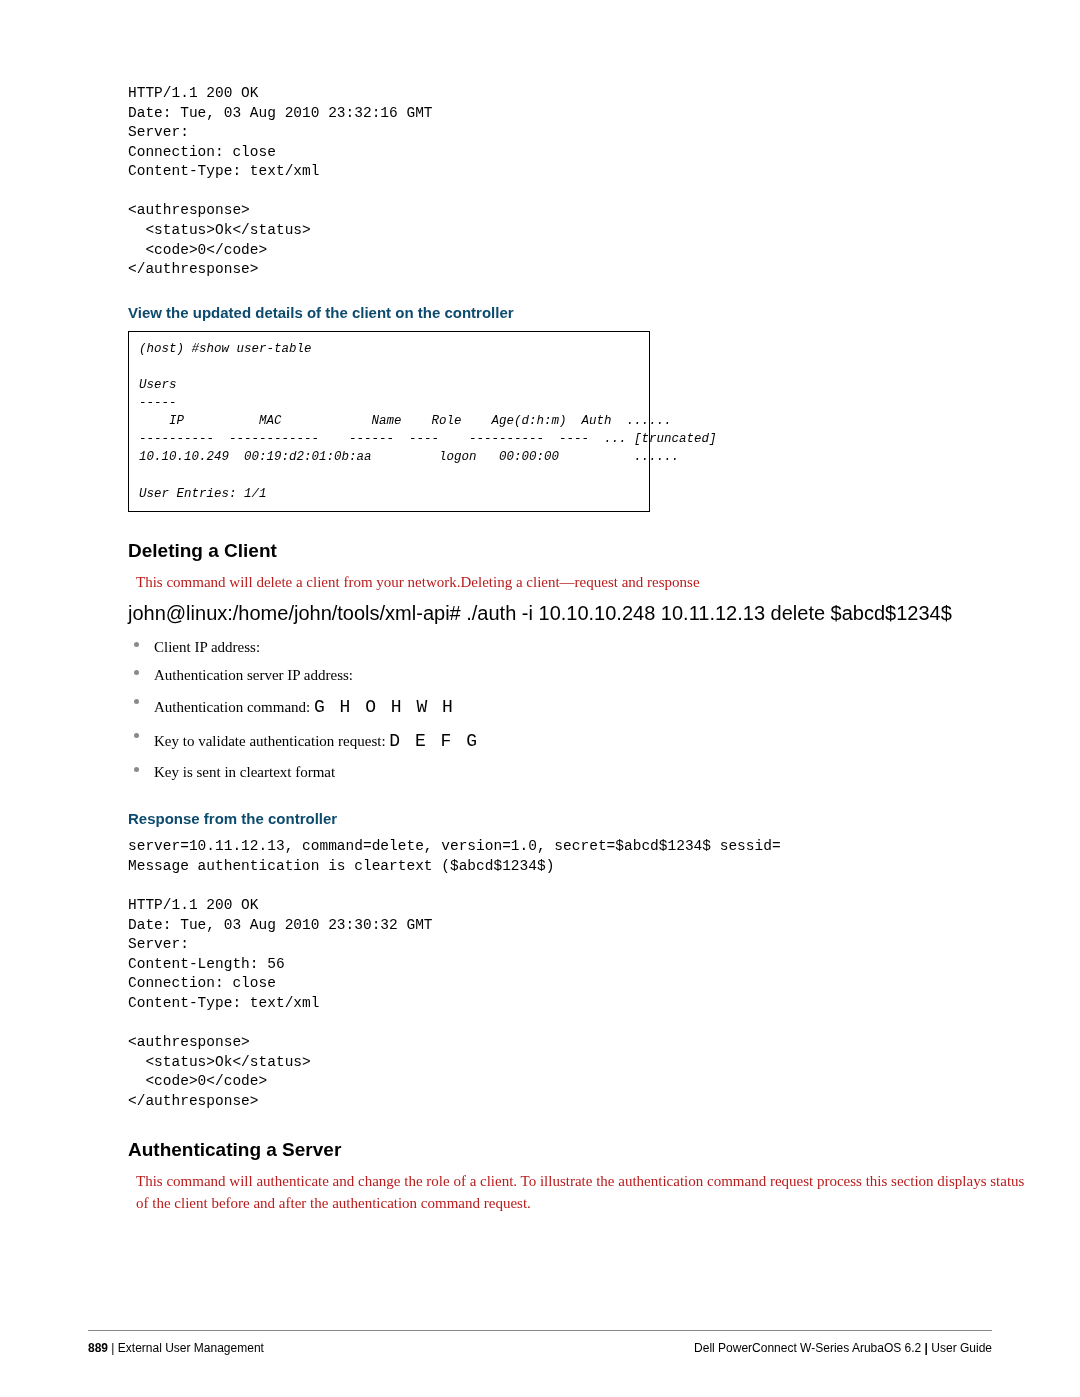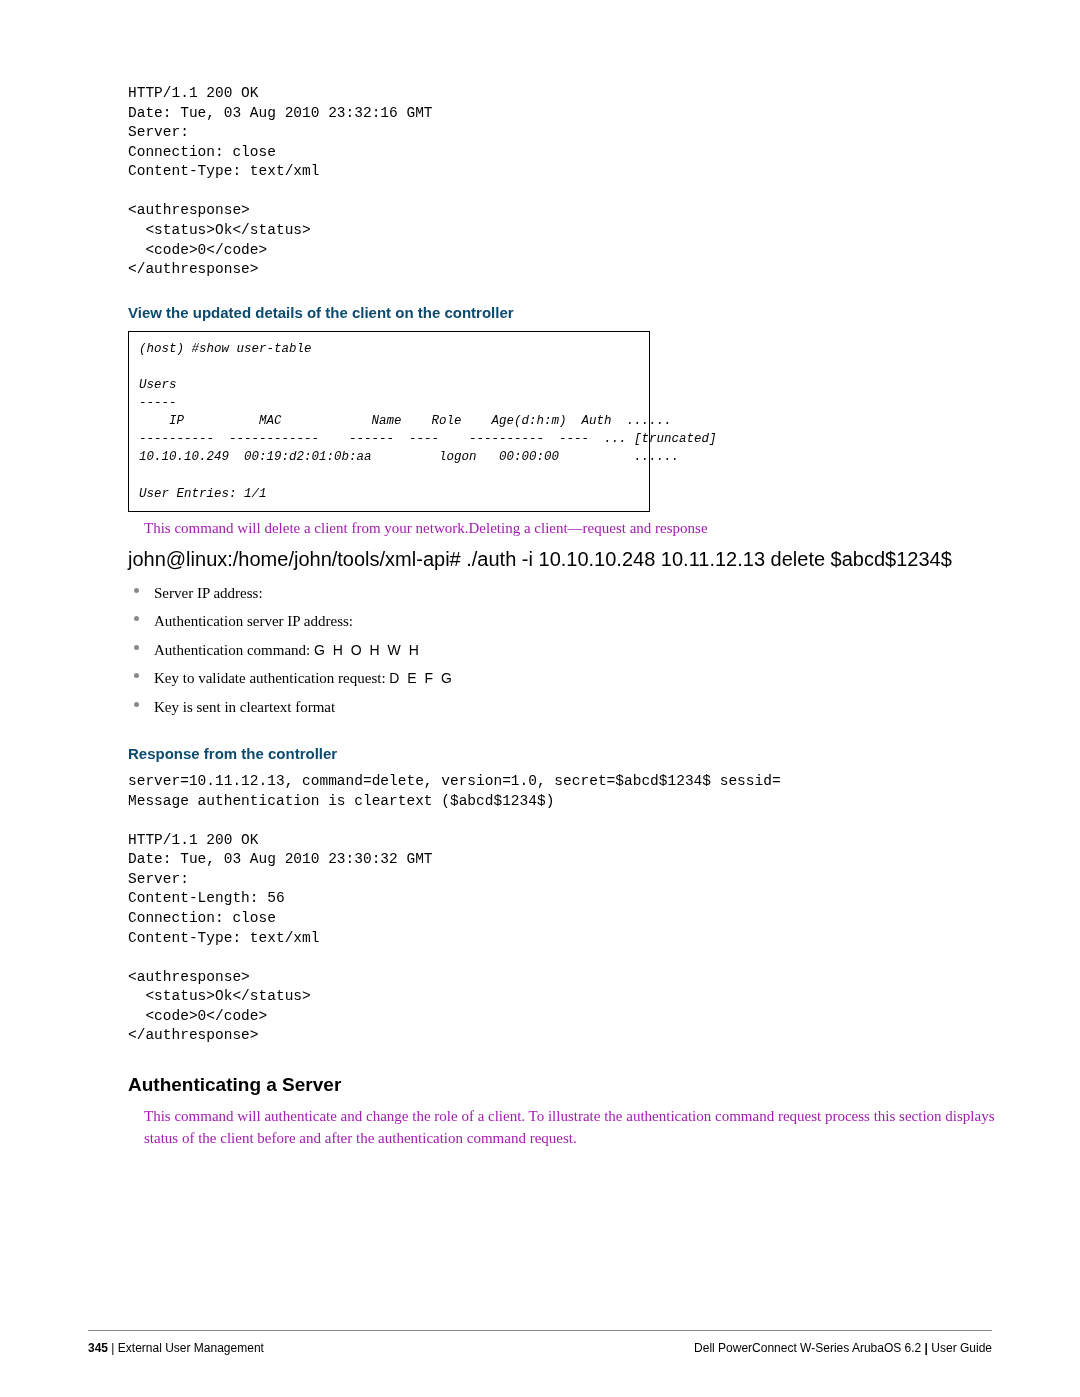--- a/index.html
+++ b/index.html
@@ -35,22 +35,22 @@
     font-family: Arial, Helvetica, sans-serif;
     font-weight: 700;
     font-size: 19px;
     color: #000;
     margin: 28px 0 10px 0;
   }
   .body-text {
     font-family: Georgia, "Times New Roman", serif;
     font-size: 15px;
     line-height: 1.45;
-    margin: 6px 16px;
-    color: #a21caf;
+    margin: 6px 8px;
+    color: #b91c1c;
   }
   .table-box {
     border: 1px solid #000;
     padding: 8px 10px;
     width: 500px;
     font-family: "Courier New", Courier, monospace;
     font-size: 12.5px;
     line-height: 1.45;
     white-space: pre;
     margin-top: 8px;
@@ -78,23 +78,23 @@
     content: "";
     position: absolute;
     left: 6px;
     top: 0.6em;
     width: 5px;
     height: 5px;
     background: #8a8a8a;
     border-radius: 50%;
   }
   .kbd {
-    font-family: Liberation Sans, sans-serif;
+    font-family: Liberation Mono, monospace;
     letter-spacing: 2px;
-    font-size: 14px;
+    font-size: 18px;
     margin-top: 20px;
   }
   .footer {
     position: absolute;
     left: 88px;
     right: 88px;
     bottom: 42px;
     border-top: 1px solid #888;
     padding-top: 10px;
     font-family: Arial, Helvetica, sans-serif;
@@ -128,28 +128,29 @@
   <div class="table-box">(host) #show user-table
 
 Users
 -----
     IP          MAC            Name    Role    Age(d:h:m)  Auth  ......
 ----------  ------------    ------  ----    ----------  ----  ... [truncated]
 10.10.10.249  00:19:d2:01:0b:aa         logon   00:00:00          ......
 
 User Entries: 1/1</div>
 
+  <div class="heading-section">Deleting a Client</div>
 
   <div class="body-text">This command will delete a client from your network.Deleting a client—request and response</div>
 
   <div class="cmd-line">john@linux:/home/john/tools/xml-api# ./auth -i 10.10.10.248 10.11.12.13 delete $abcd$1234$</div>
 
 
   <ul class="bullets">
-    <li><span>Server IP address:</span></li>
+    <li><span>Client IP address:</span></li>
     <li><span>Authentication server IP address:</span></li>
     <li><span>Authentication command: </span><span class="kbd">G H O H W H</span></li>
     <li><span>Key to validate authentication request: </span><span class="kbd">  D E F G</span></li>
     <li><span>Key is sent in cleartext format</span></li>
   </ul>
 
   <div class="heading-bold">Response from the controller</div>
 
   <div class="mono">server=10.11.12.13, command=delete, version=1.0, secret=$abcd$1234$ sessid=
 Message authentication is cleartext ($abcd$1234$)
@@ -165,20 +166,20 @@
   &lt;status&gt;Ok&lt;/status&gt;
   &lt;code&gt;0&lt;/code&gt;
 &lt;/authresponse&gt;</div>
 
   <div class="heading-section">Authenticating a Server</div>
 
   <div class="body-text">This command will authenticate and change the role of a client. To illustrate the authentication command request process this section displays status of the client before and after the authentication command request.</div>
 
   <div class="footer">
     <div class="left">
-      <b>345</b><span> | </span><span>External User Management</span>
+      <b>889</b><span> | </span><span>External User Management</span>
     </div>
     <div class="right">
       <span>Dell PowerConnect W-Series ArubaOS 6.2</span><b>  |  </b><span>User Guide</span>
     </div>
   </div>
 
 </div>
 
 </body></html>

